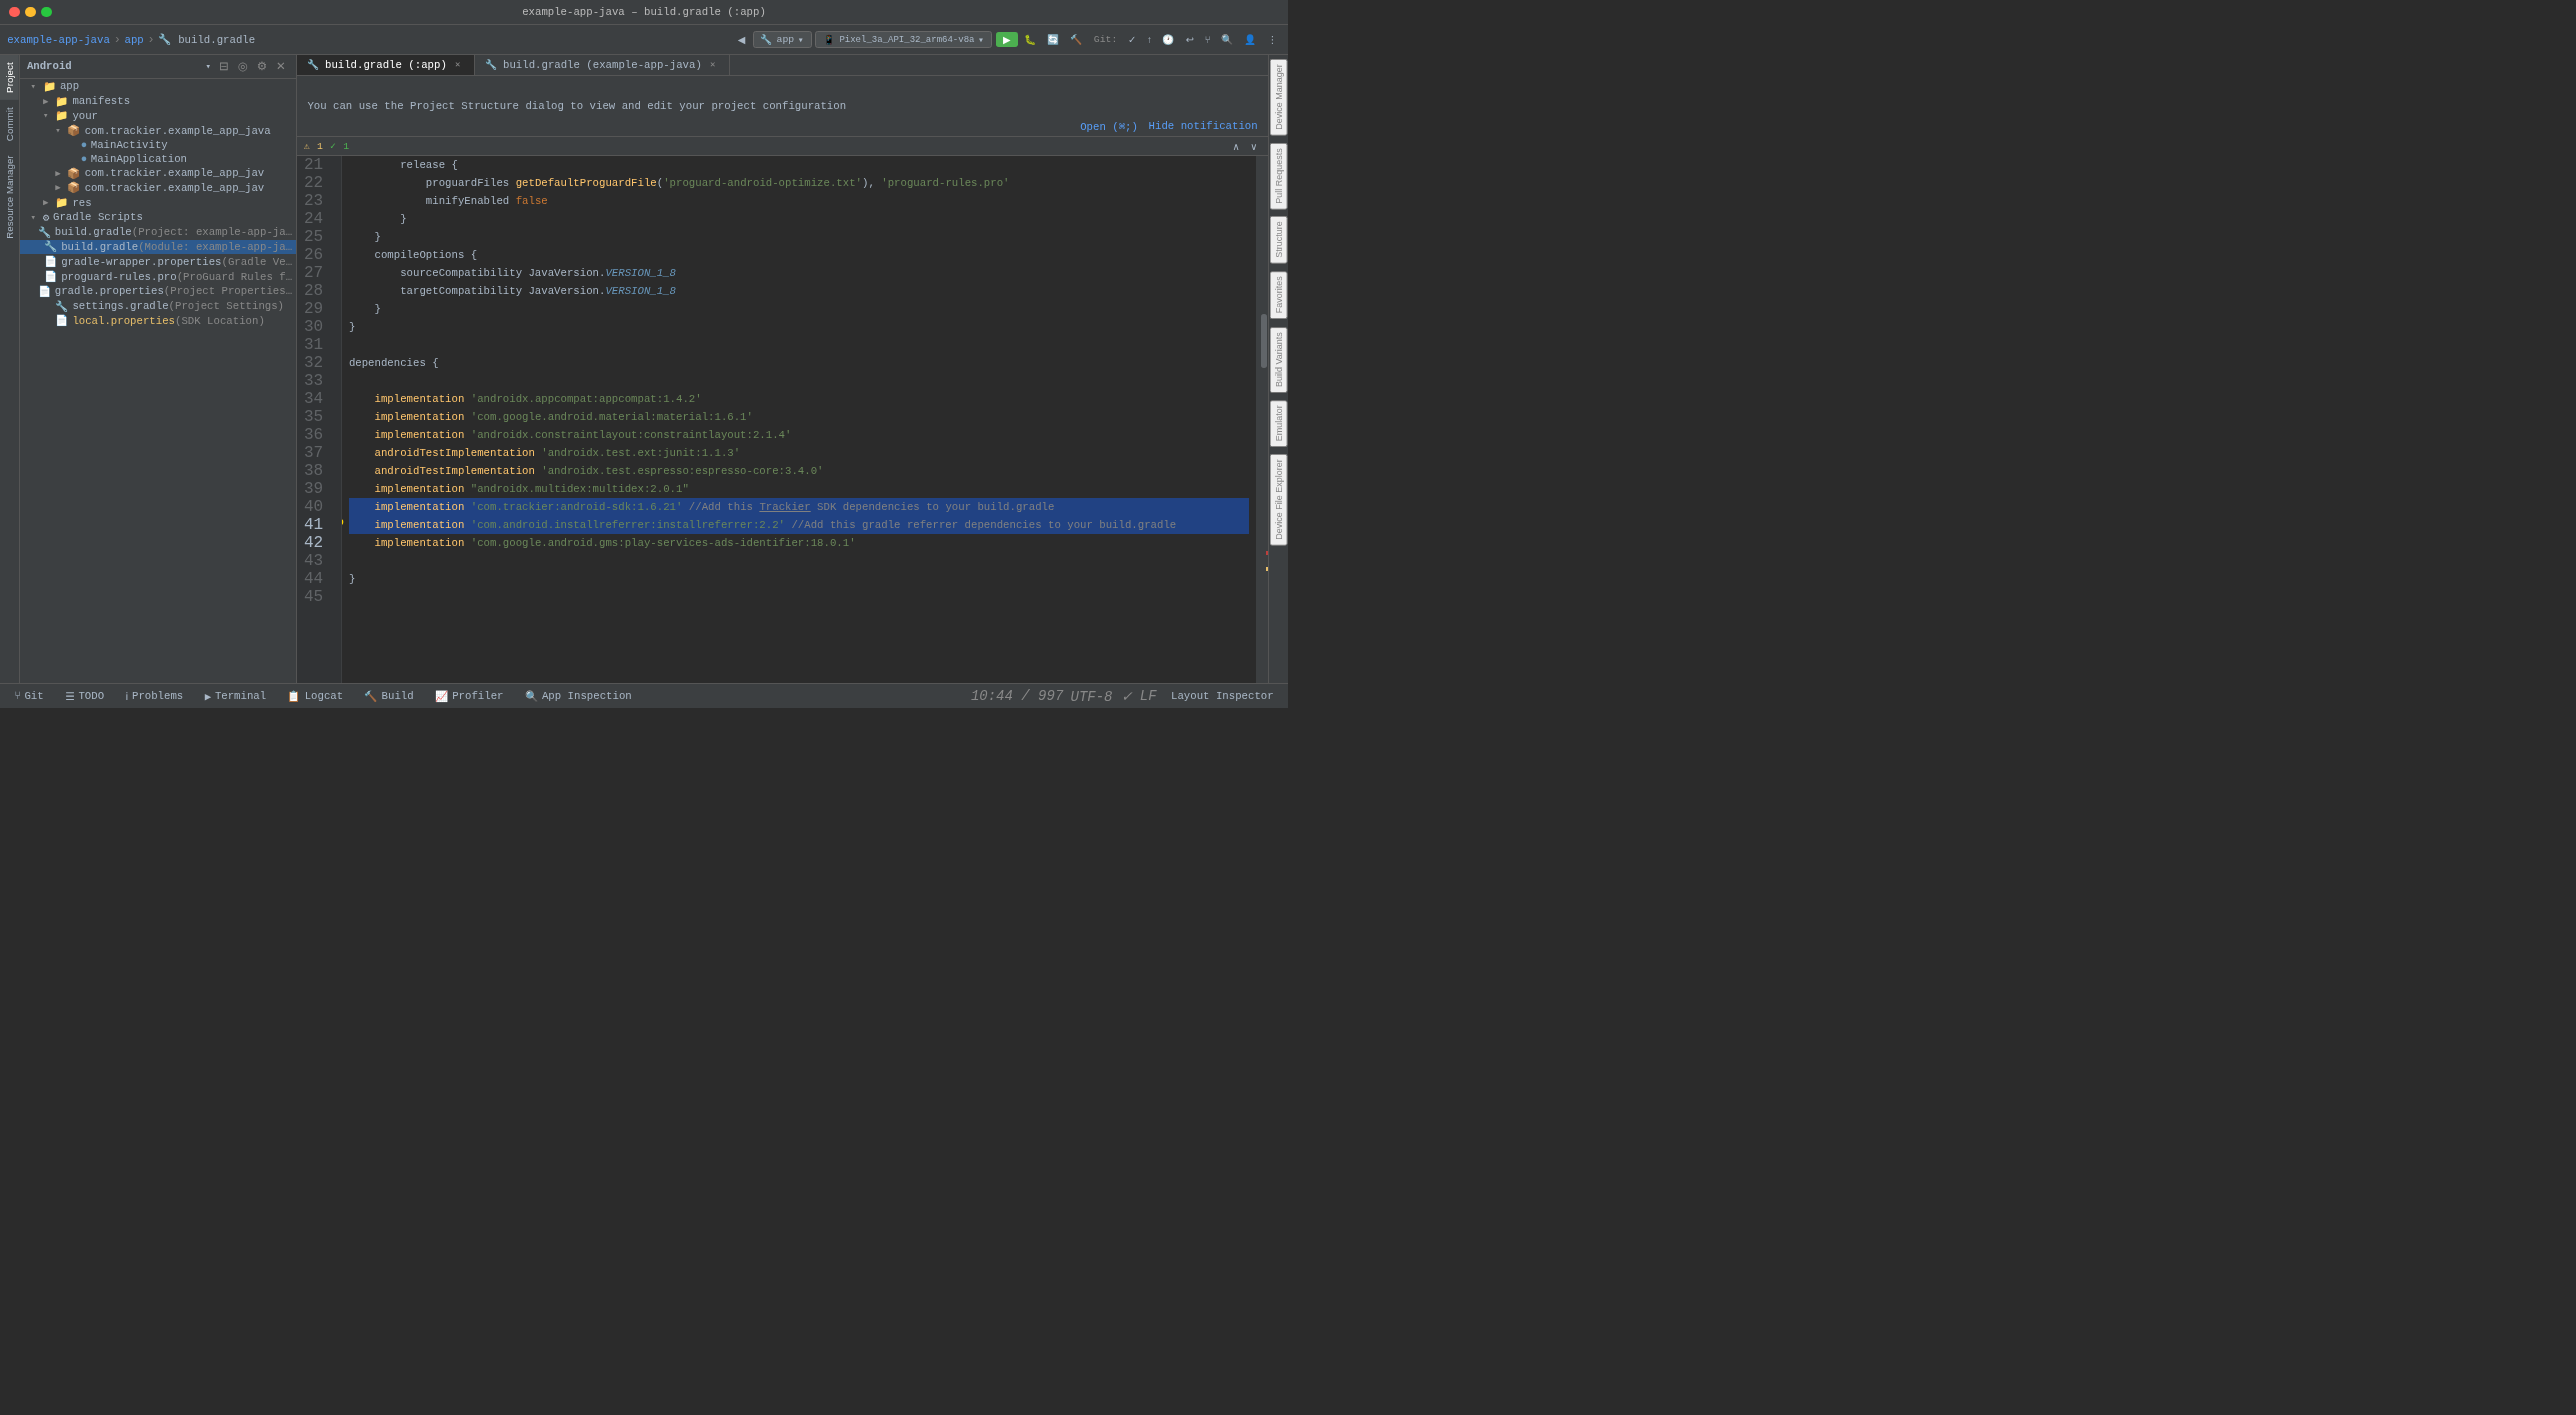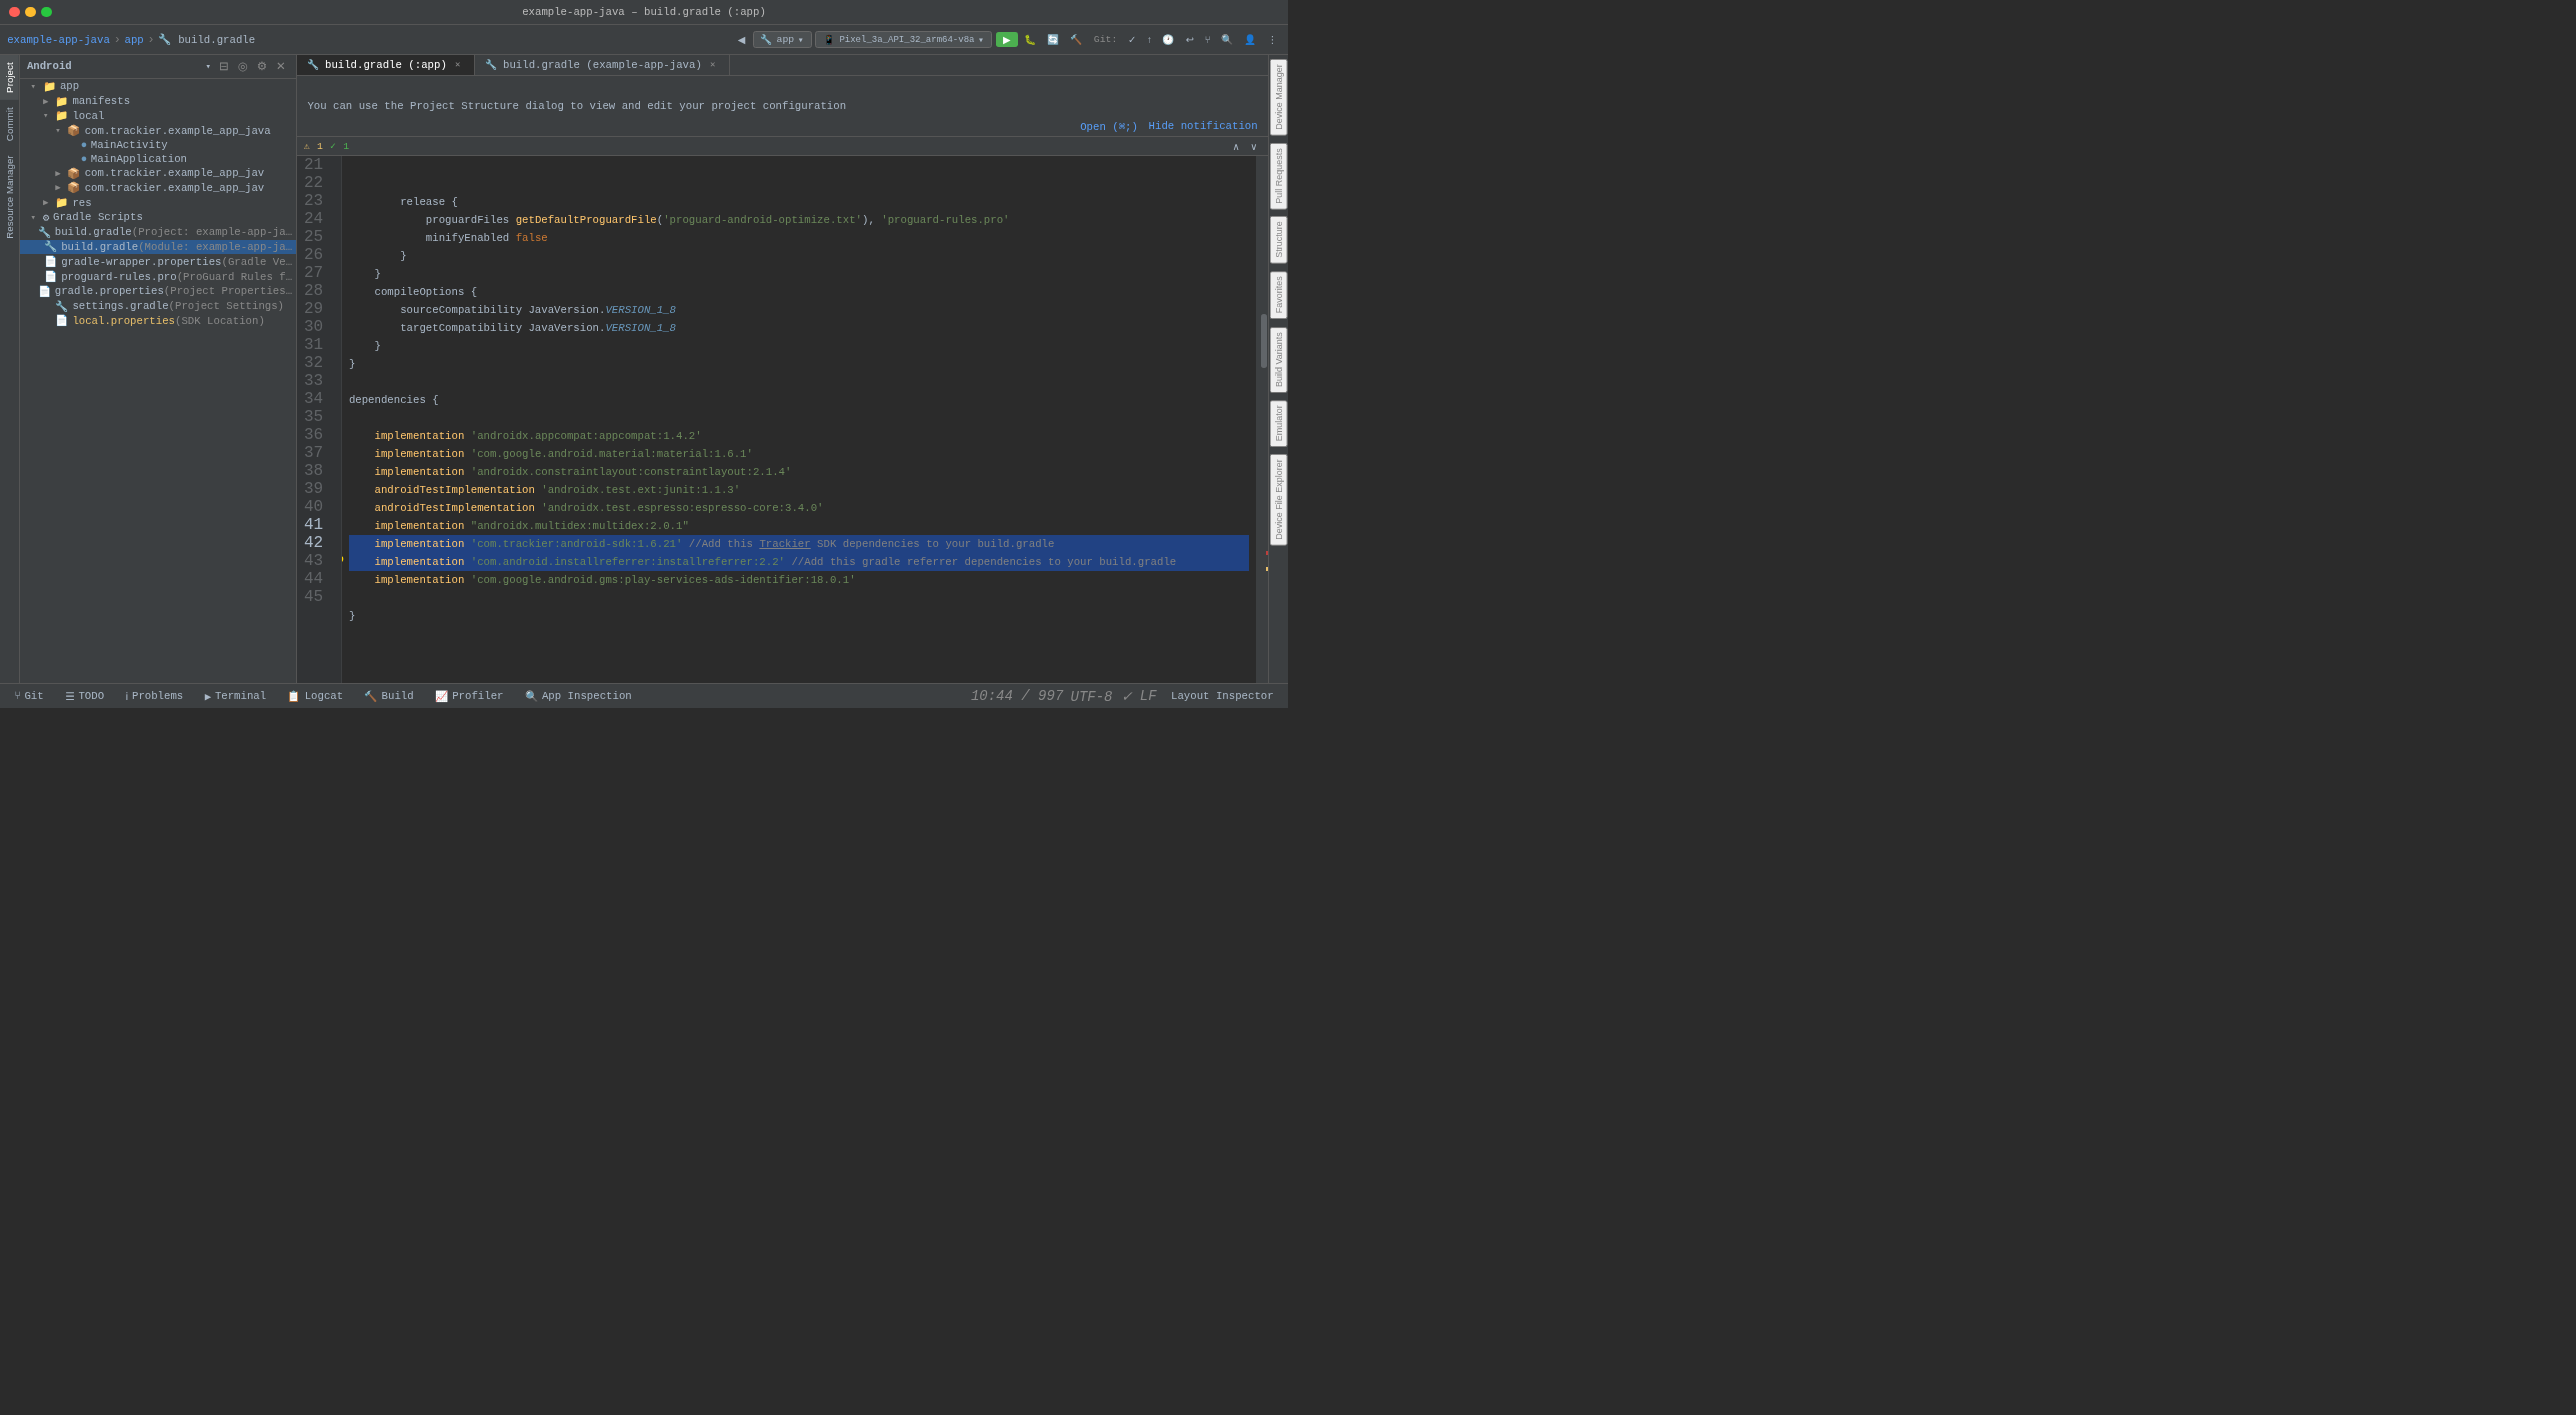--- a/index.html
+++ b/index.html
@@ -281,21 +281,20 @@
     .line-number {
       display: block;
       height: 18px;
       line-height: 18px;
     }
     .code-content {
       flex: 1;
       overflow: auto;
       padding: 0 7.2px;
       line-height: 18px;
-      margin-top: 37px;
     }
     .code-line {
       height: 18px;
       white-space: pre;
       font-size: 10.7px;
       display: flex;
       align-items: center;
       position: relative;
     }
     .code-line.highlighted {
@@ -460,21 +459,21 @@
         <span class="tree-indent" style="width:19.7px;"></span>
         <span class="tree-arrow">▶</span>
         <span class="tree-icon">📁</span>
         <span class="tree-label">manifests</span>
       </div>
 
       <div class="tree-item">
         <span class="tree-indent" style="width:19.7px;"></span>
         <span class="tree-arrow">▾</span>
         <span class="tree-icon">📁</span>
-        <span class="tree-label">local</span>
+        <span class="tree-label">your</span>
       </div>
 
       <div class="tree-item">
         <span class="tree-indent" style="width:32px;"></span>
         <span class="tree-arrow">▾</span>
         <span class="tree-icon">📦</span>
         <span class="tree-label">com.trackier.example_app_java</span>
       </div>
 
       <div class="tree-item">

